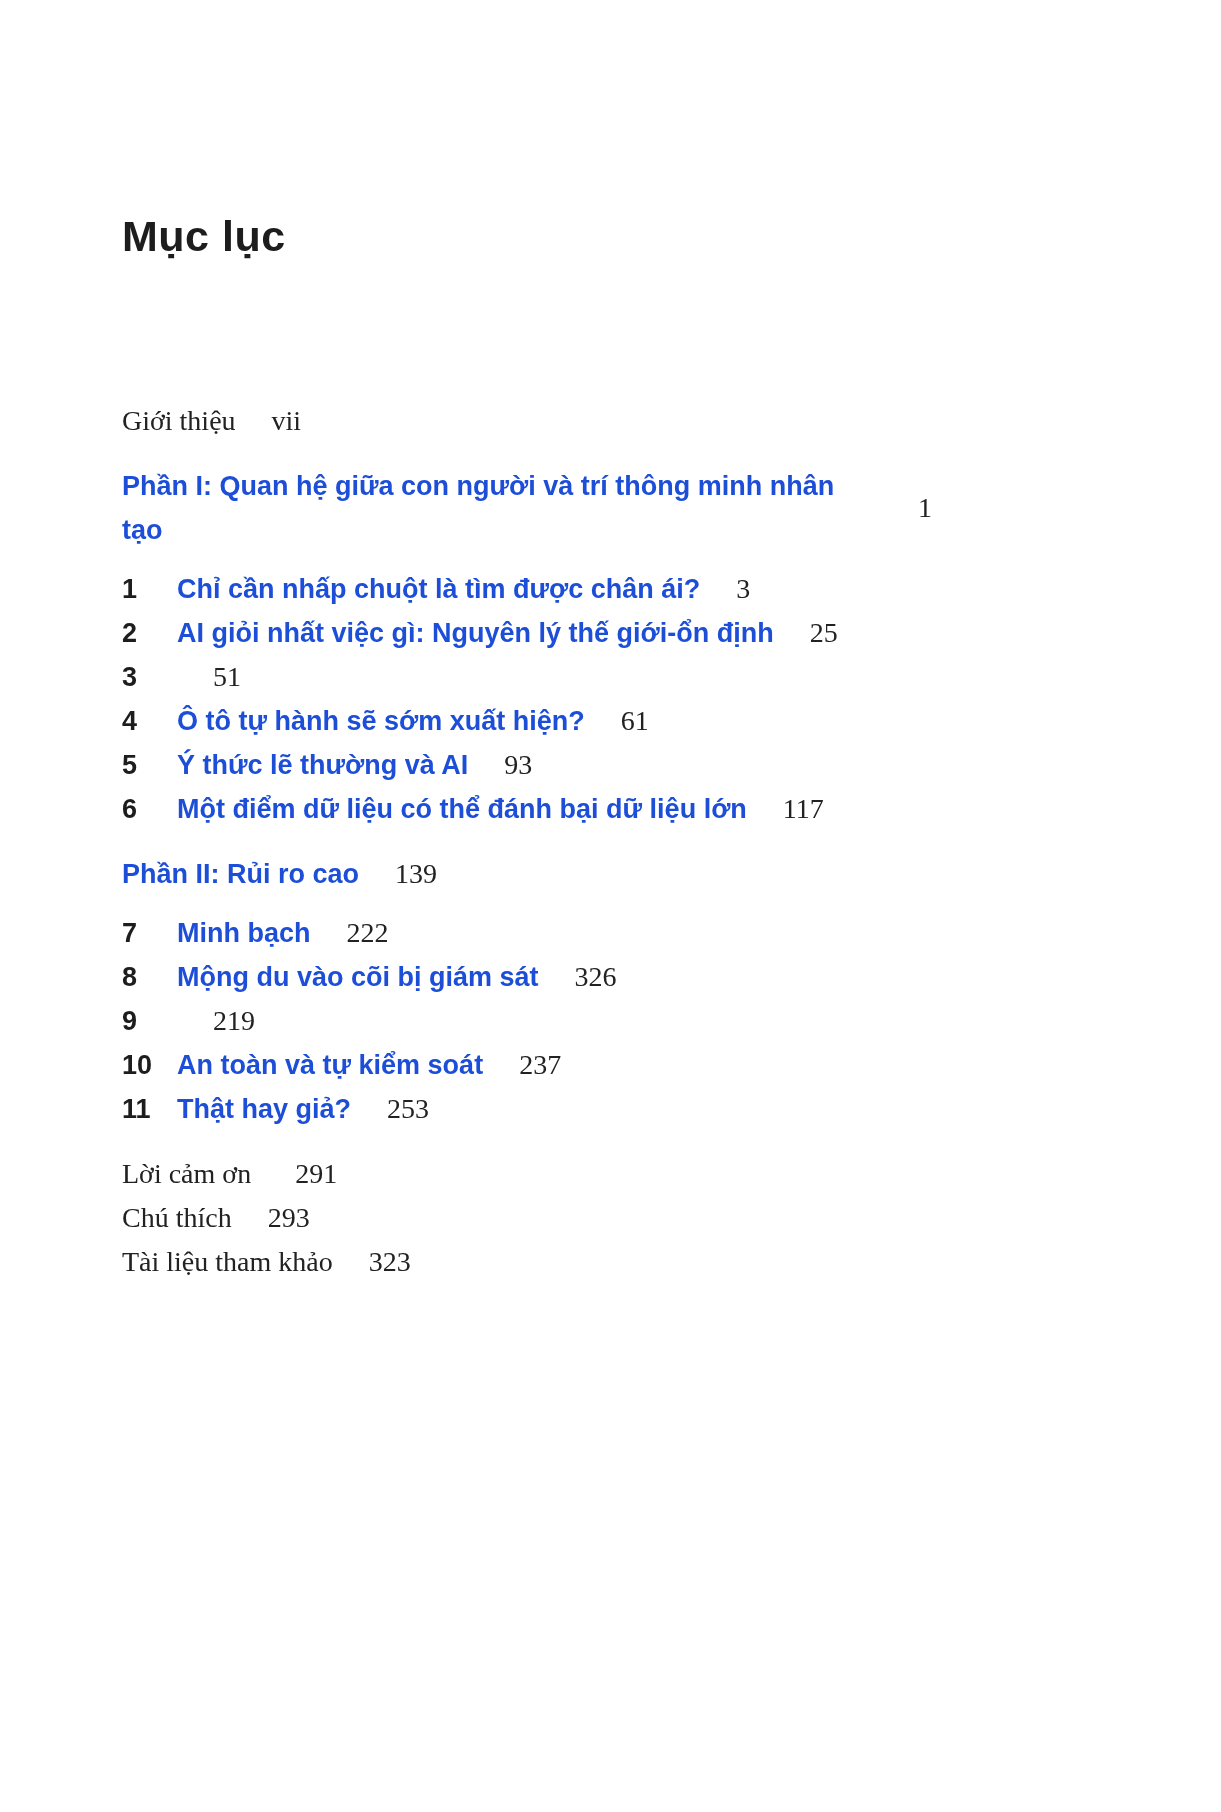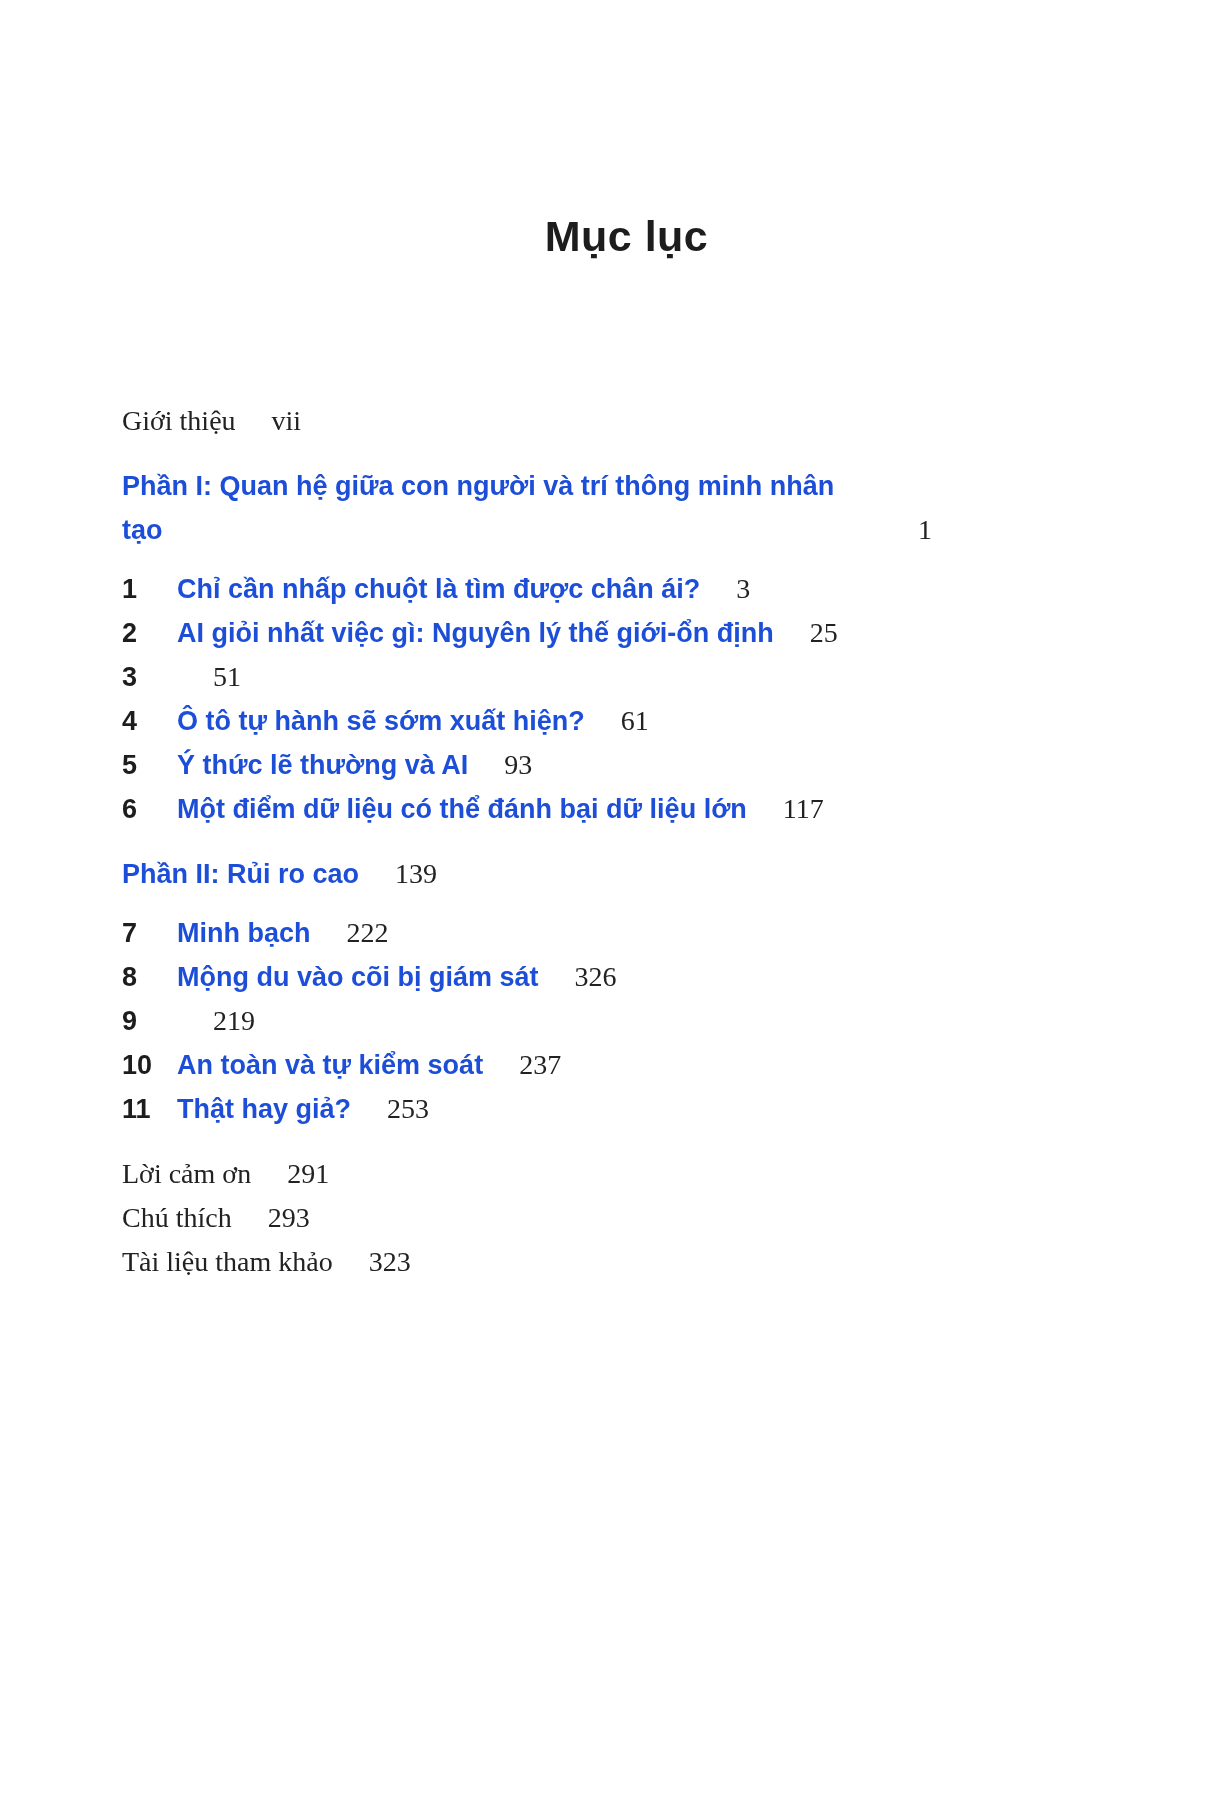--- a/index.html
+++ b/index.html
@@ -16,29 +16,28 @@
     padding: 212px 90px 0 122px;
     overflow: hidden;
   }
   .page-title {
     margin: 0 0 138px 0;
     font-family: "Liberation Sans", sans-serif;
     font-weight: 700;
     font-size: 43px;
     letter-spacing: 0.5px;
     color: #1d1d1d;
-    text-align: center;
   }
   .toc-list {
     font-size: 27px;
     color: #1e1e1e;
   }
   .row {
     display: flex;
-    align-items: flex-end;
+    align-items: center;
     line-height: 44px;
     margin: 0;
   }
   .row .num {
     flex: 0 0 55px;
     font-family: "Liberation Sans", sans-serif;
     font-weight: 700;
     color: #1d1d1d;
   }
   .row .label {
@@ -64,20 +63,21 @@
     font-family: Liberation Sans, sans-serif;
     font-weight: 700;
     color: #1d4ed8;
   }
   .row-part {
     margin-top: 21px;
     margin-bottom: 15px;
   }
   .row-back.first-back {
     margin-top: 21px;
+    gap: 8px;
   }
 </style>
 </head>
 <body>
 
 <div class="page">
   <h1 class="page-title">Mục lục</h1>
 
   <div class="toc-list" id="toc-list">
       <div class="row row-front">

